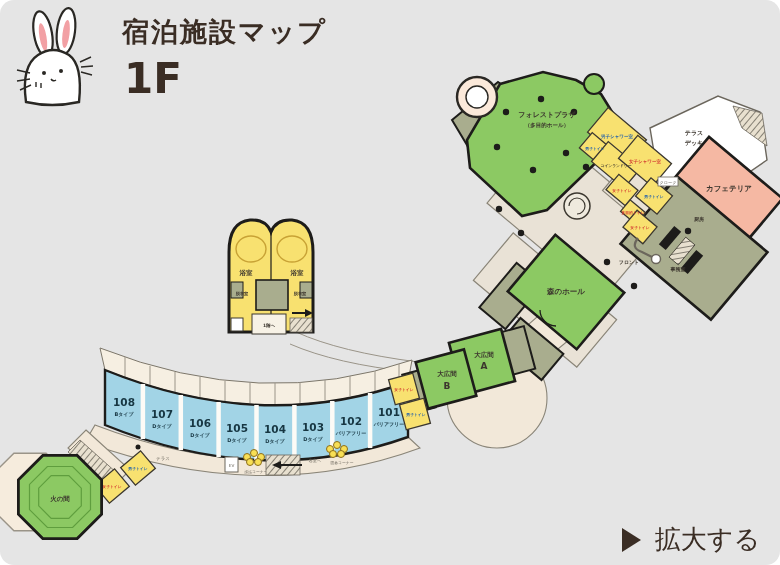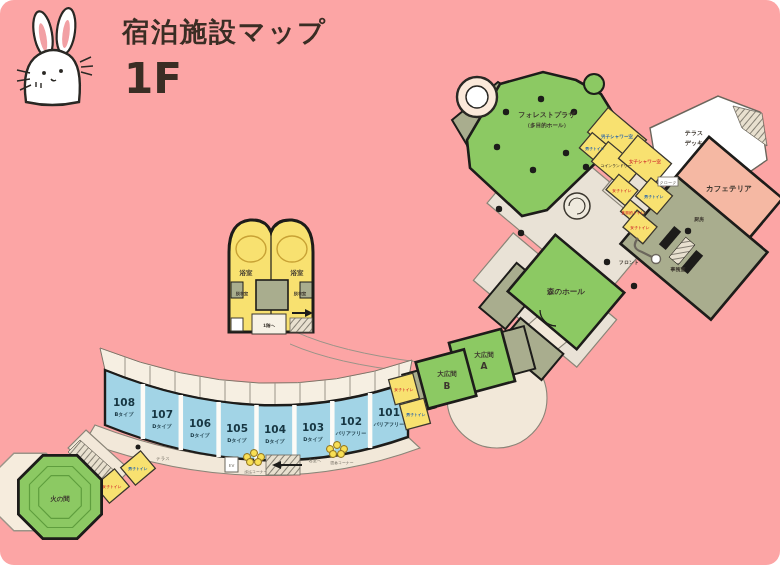--- a/index.html
+++ b/index.html
@@ -1,16 +1,16 @@
 <!DOCTYPE html>
 <html><head>
 <meta charset="utf-8">
 <style>
   html,body{margin:0;padding:0;background:#ffffff;}
-  .page{position:relative;width:780px;height:565px;background:#fca5a5;border-radius:14px;
+  .page{position:relative;width:780px;height:565px;background:#e5e5e5;border-radius:14px;
         overflow:hidden;font-family:"DejaVu Sans",sans-serif;}
   .hdr-title{position:absolute;left:122px;top:14px;font-size:27px;font-weight:800;
              color:#3a2d24;letter-spacing:2px;}
   .hdr-floor{position:absolute;left:124px;top:54px;font-size:42px;font-weight:800;color:#3a2d24;}
   .enlarge{position:absolute;right:20px;bottom:8px;display:flex;align-items:center;gap:14px;
            color:#3a2d24;font-size:26px;font-weight:500;cursor:pointer;}
   .enlarge .tri{width:0;height:0;border-left:19px solid #3a2d24;
                 border-top:12px solid transparent;border-bottom:12px solid transparent;}
   svg.map{position:absolute;left:0;top:0;}
   .lbl{font-family:"DejaVu Sans",sans-serif;font-weight:700;text-anchor:middle;fill:#3c362e;}
@@ -256,14 +256,18 @@
       <path d="M26,102 Q21,66 38,55 Q53,45 69,55 Q83,65 79,102 Q52,108 26,102 Z" fill="#ffffff" stroke="#2a2824" stroke-width="2.4"></path>
       <circle cx="44" cy="73" r="2" fill="#2a2824"></circle>
         <circle cx="61" cy="71" r="2" fill="#2a2824"></circle>
       <path d="M51,79 q2,3 5,1" fill="none" stroke="#2a2824" stroke-width="1.4"></path>
       <path d="M36,82 l0,5 M41,83 l0,5" stroke="#2a2824" stroke-width="1.4"></path>
       <path d="M30,73 l-13,-3 M30,79 l-13,2 M31,85 l-11,5" stroke="#2a2824" stroke-width="1.4"></path>
       <path d="M80,62 l11,-5 M81,67 l12,-1 M81,72 l11,3" stroke="#2a2824" stroke-width="1.4"></path>
     </g>
   </svg>
 
+  <div class="enlarge">
+    <span class="tri"></span>
+    <span>拡大する</span>
+  </div>
 
 </div>
 
 </body></html>

